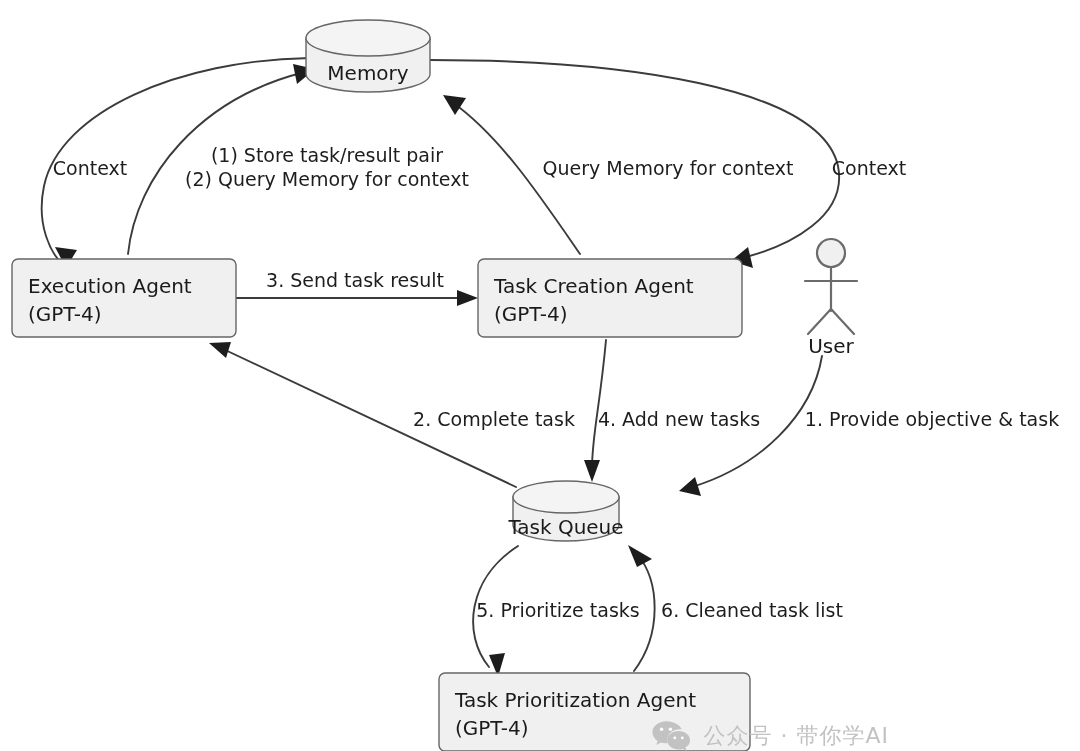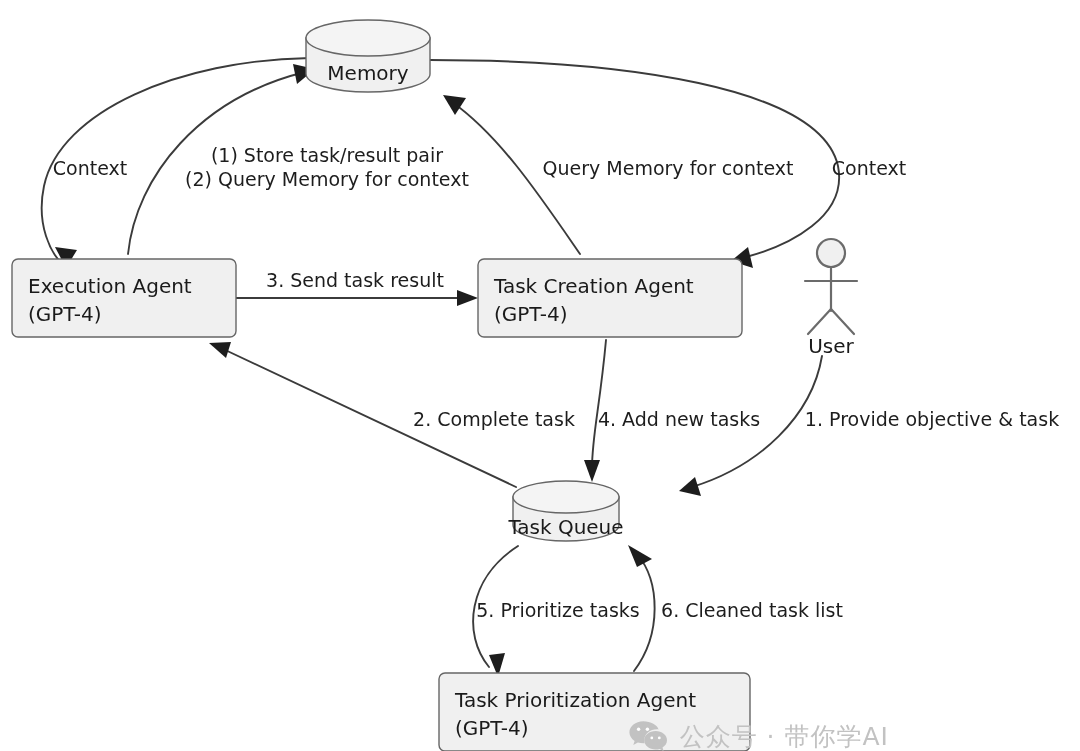--- a/index.html
+++ b/index.html
@@ -76,21 +76,21 @@
     right: 18px;
     bottom: 14px;
     display: flex;
     align-items: center;
     gap: 12px;
     opacity: 1;
     pointer-events: none;
   }
   .watermark-text {
     font-family: "DejaVu Sans", sans-serif;
-    font-size: 25px;
+    font-size: 22px;
     color: #c2c2c2;
     letter-spacing: 1px;
     white-space: nowrap;
   }
   .watermark-icon {
     width: 40px;
     height: 34px;
     display: block;
   }
 </style>

